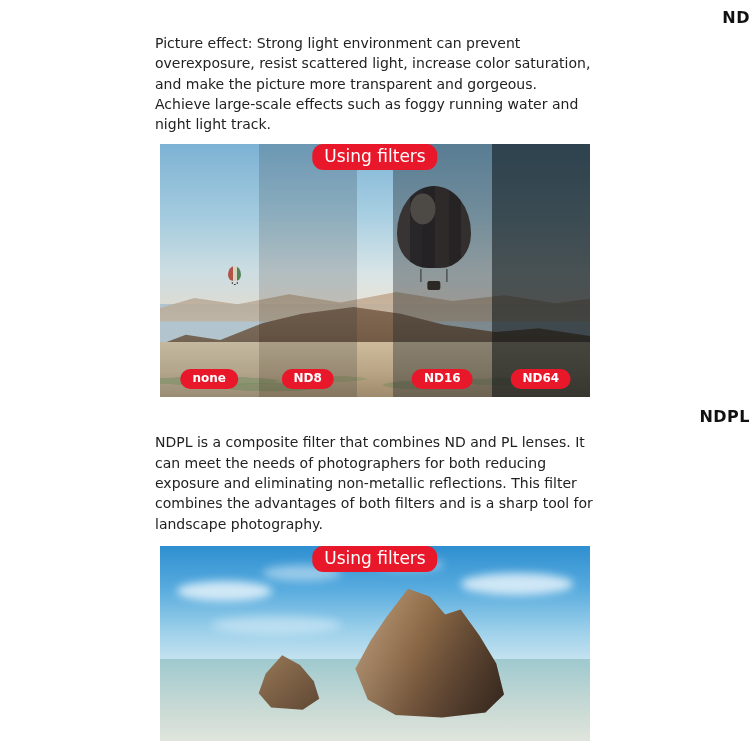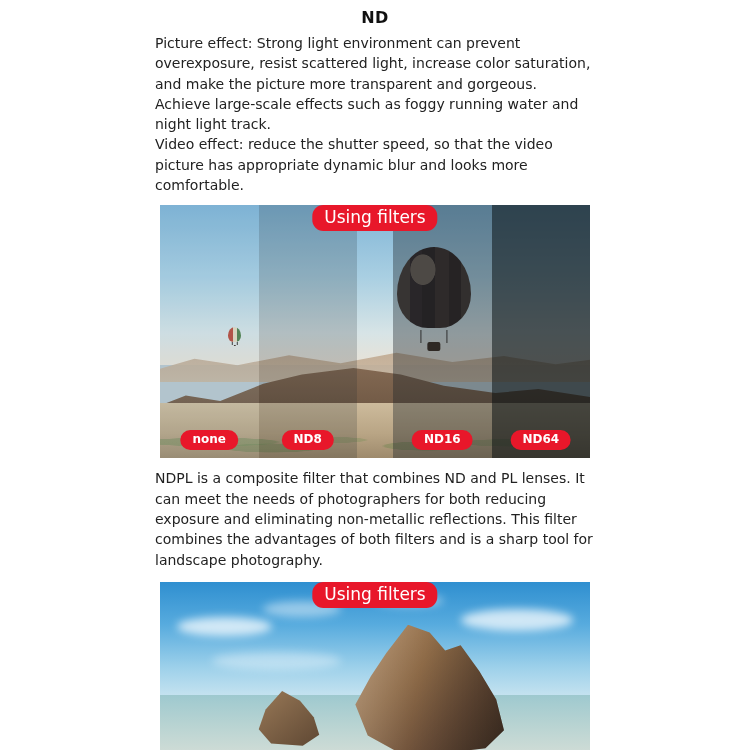--- a/index.html
+++ b/index.html
@@ -13,21 +13,21 @@
     font-family: "DejaVu Sans", sans-serif;
     color: #1a1a1a;
     overflow: hidden;
   }
   .page {
     position: relative;
     width: 750px;
     height: 750px;
   }
   .section-title {
-    text-align: center;
+    text-align: right;
     font-weight: bold;
     font-size: 16px;
     color: #111;
     letter-spacing: 0.5px;
   }
   .body-text {
     font-size: 14px;
     line-height: 1.45;
     color: #222;
     margin: 6px 0 0 0;
@@ -238,21 +238,20 @@
 </head>
 <body>
 
 <div class="page">
 
   <div>
     <div class="section-title" style="margin-top:8px;">ND</div>
 
     <div class="body-text">
       <p>Picture effect: Strong light environment can prevent overexposure, resist scattered light, increase color saturation, and make the picture more transparent and gorgeous. Achieve large-scale effects such as foggy running water and night light track.</p>
-      <p>Video effect: reduce the shutter speed, so that the video picture has appropriate dynamic blur and looks more comfortable.</p>
     </div>
 
     <div class="figure">
       <div class="badge-using">Using filters</div>
 
       <div class="nd-photo">
         <div class="sky"></div>
         <div class="mountain-far"></div>
         <div class="mountain-main"></div>
         <div class="ground"></div>
@@ -281,20 +280,21 @@
           </div>
           <div class="nd-strip" style="background: rgba(12,18,22,0.70);">
             <span class="nd-label">ND64</span>
           </div>
         </div>
       </div>
     </div>
   </div>
 
   <div style="margin-top:10px;">
+    <div class="section-title">NDPL</div>
 
     <div class="body-text">
       <p>NDPL is a composite filter that combines ND and PL lenses. It can meet the needs of photographers for both reducing exposure and eliminating non-metallic reflections. This filter combines the advantages of both filters and is a sharp tool for landscape photography.</p>
     </div>
 
     <div class="figure" style="margin-top:12px;">
       <div class="badge-using">Using filters</div>
 
       <div class="ndpl-photo">
         <div class="ndpl-sky"></div>

